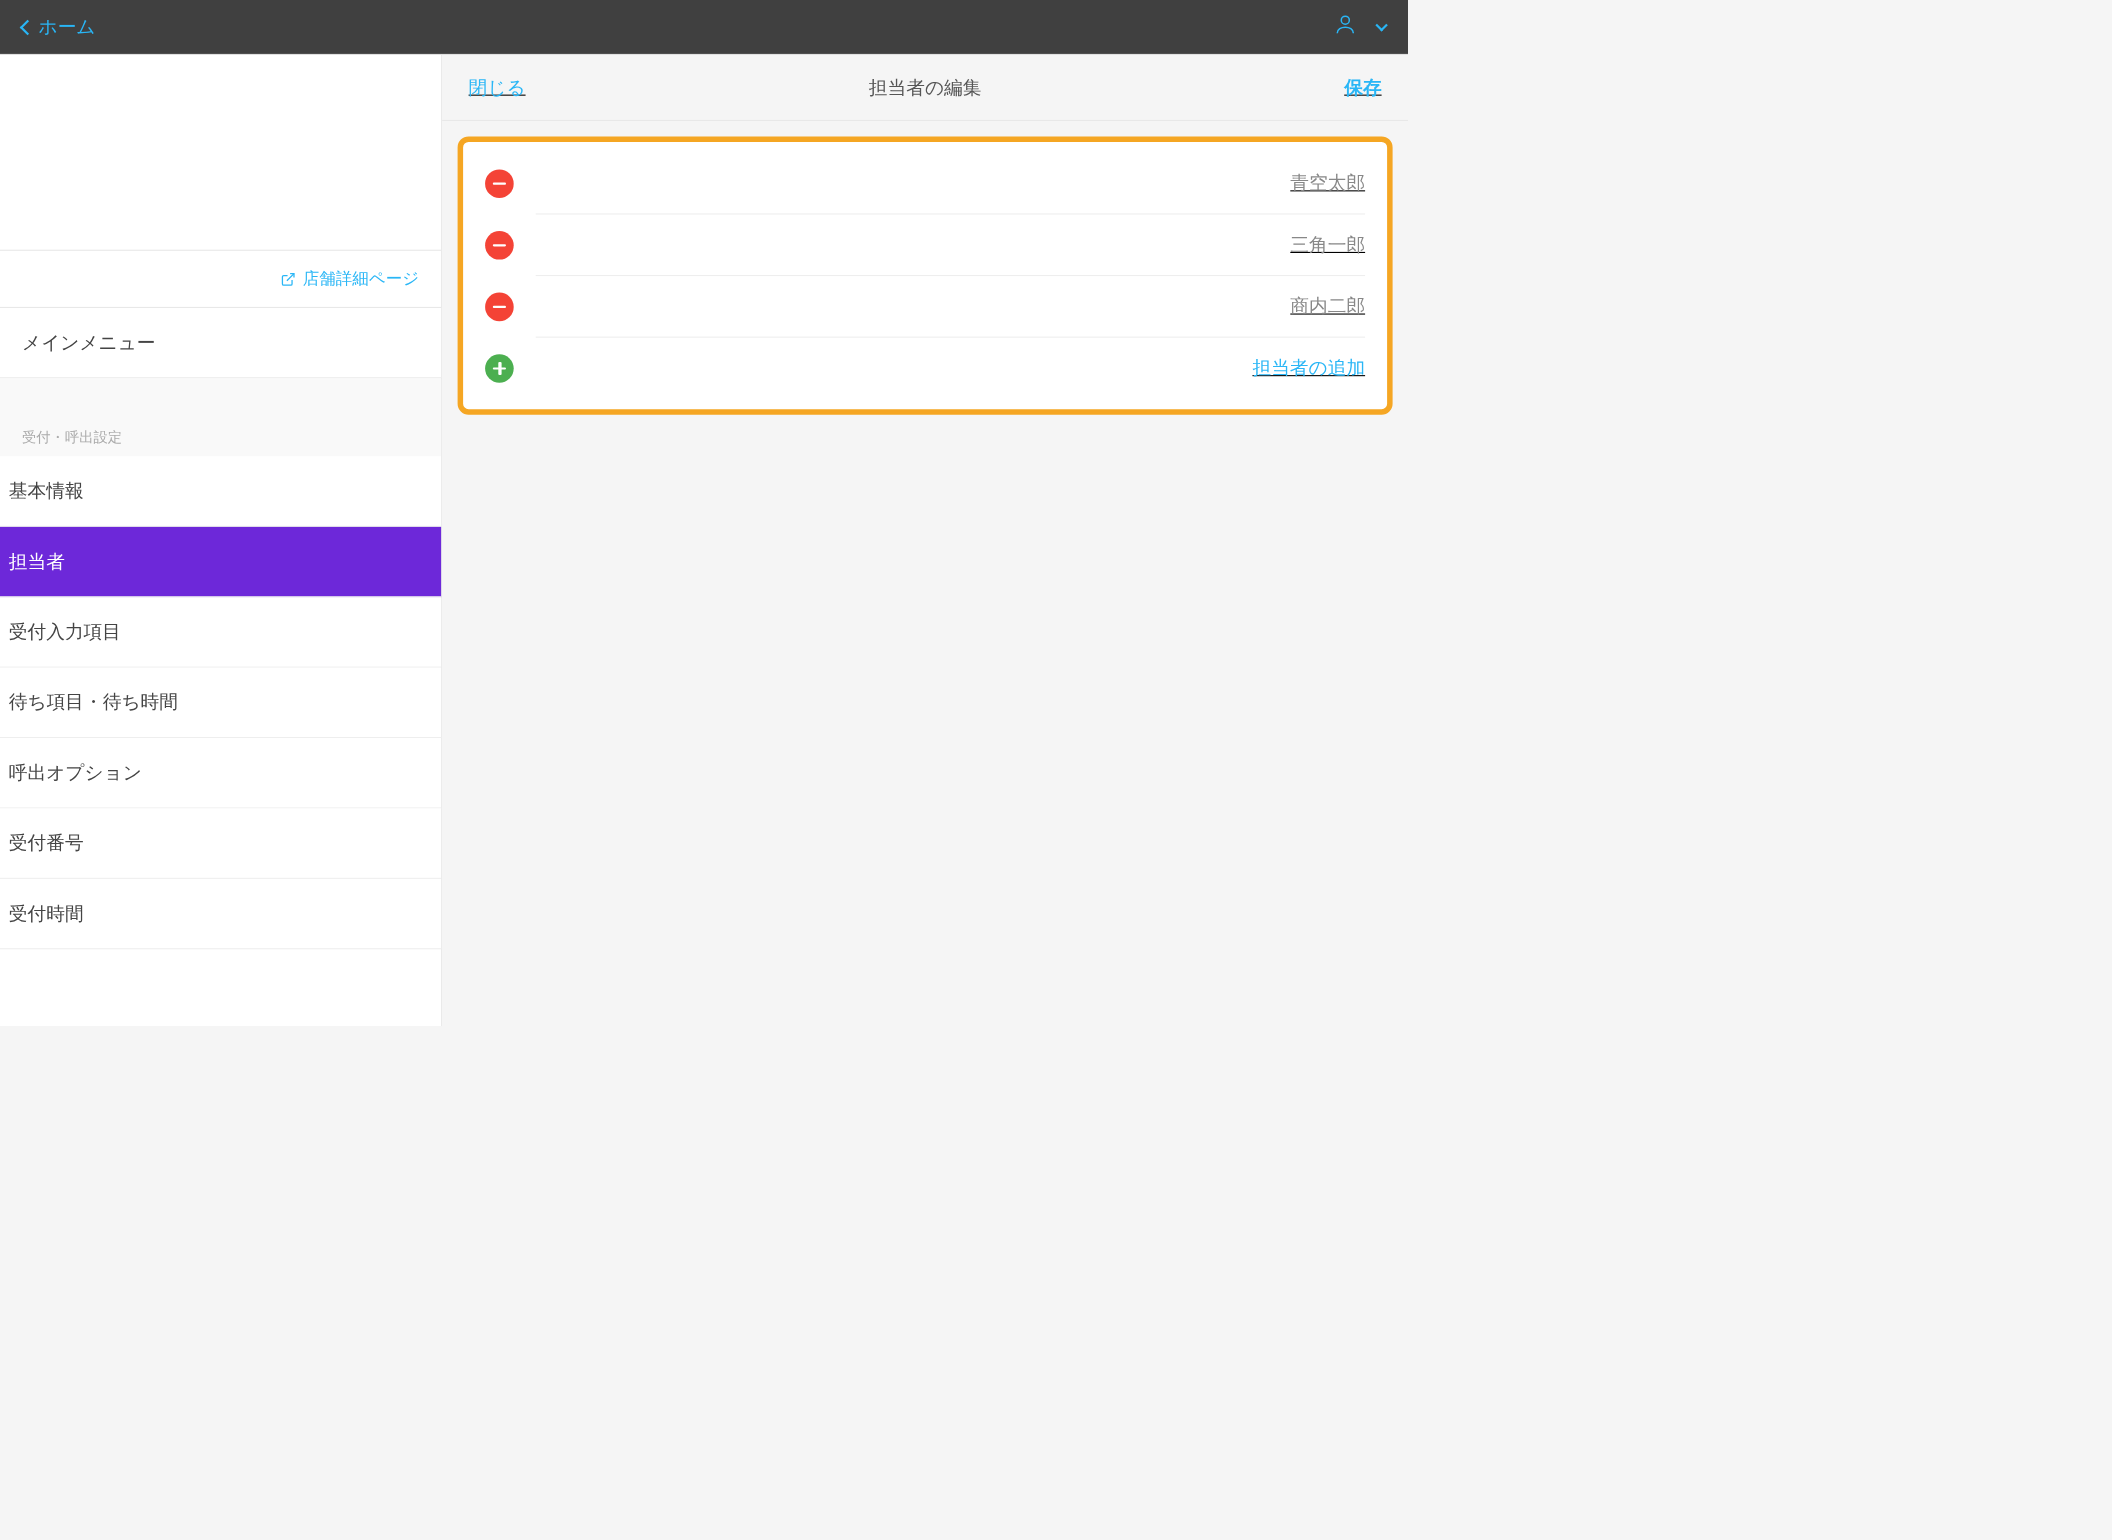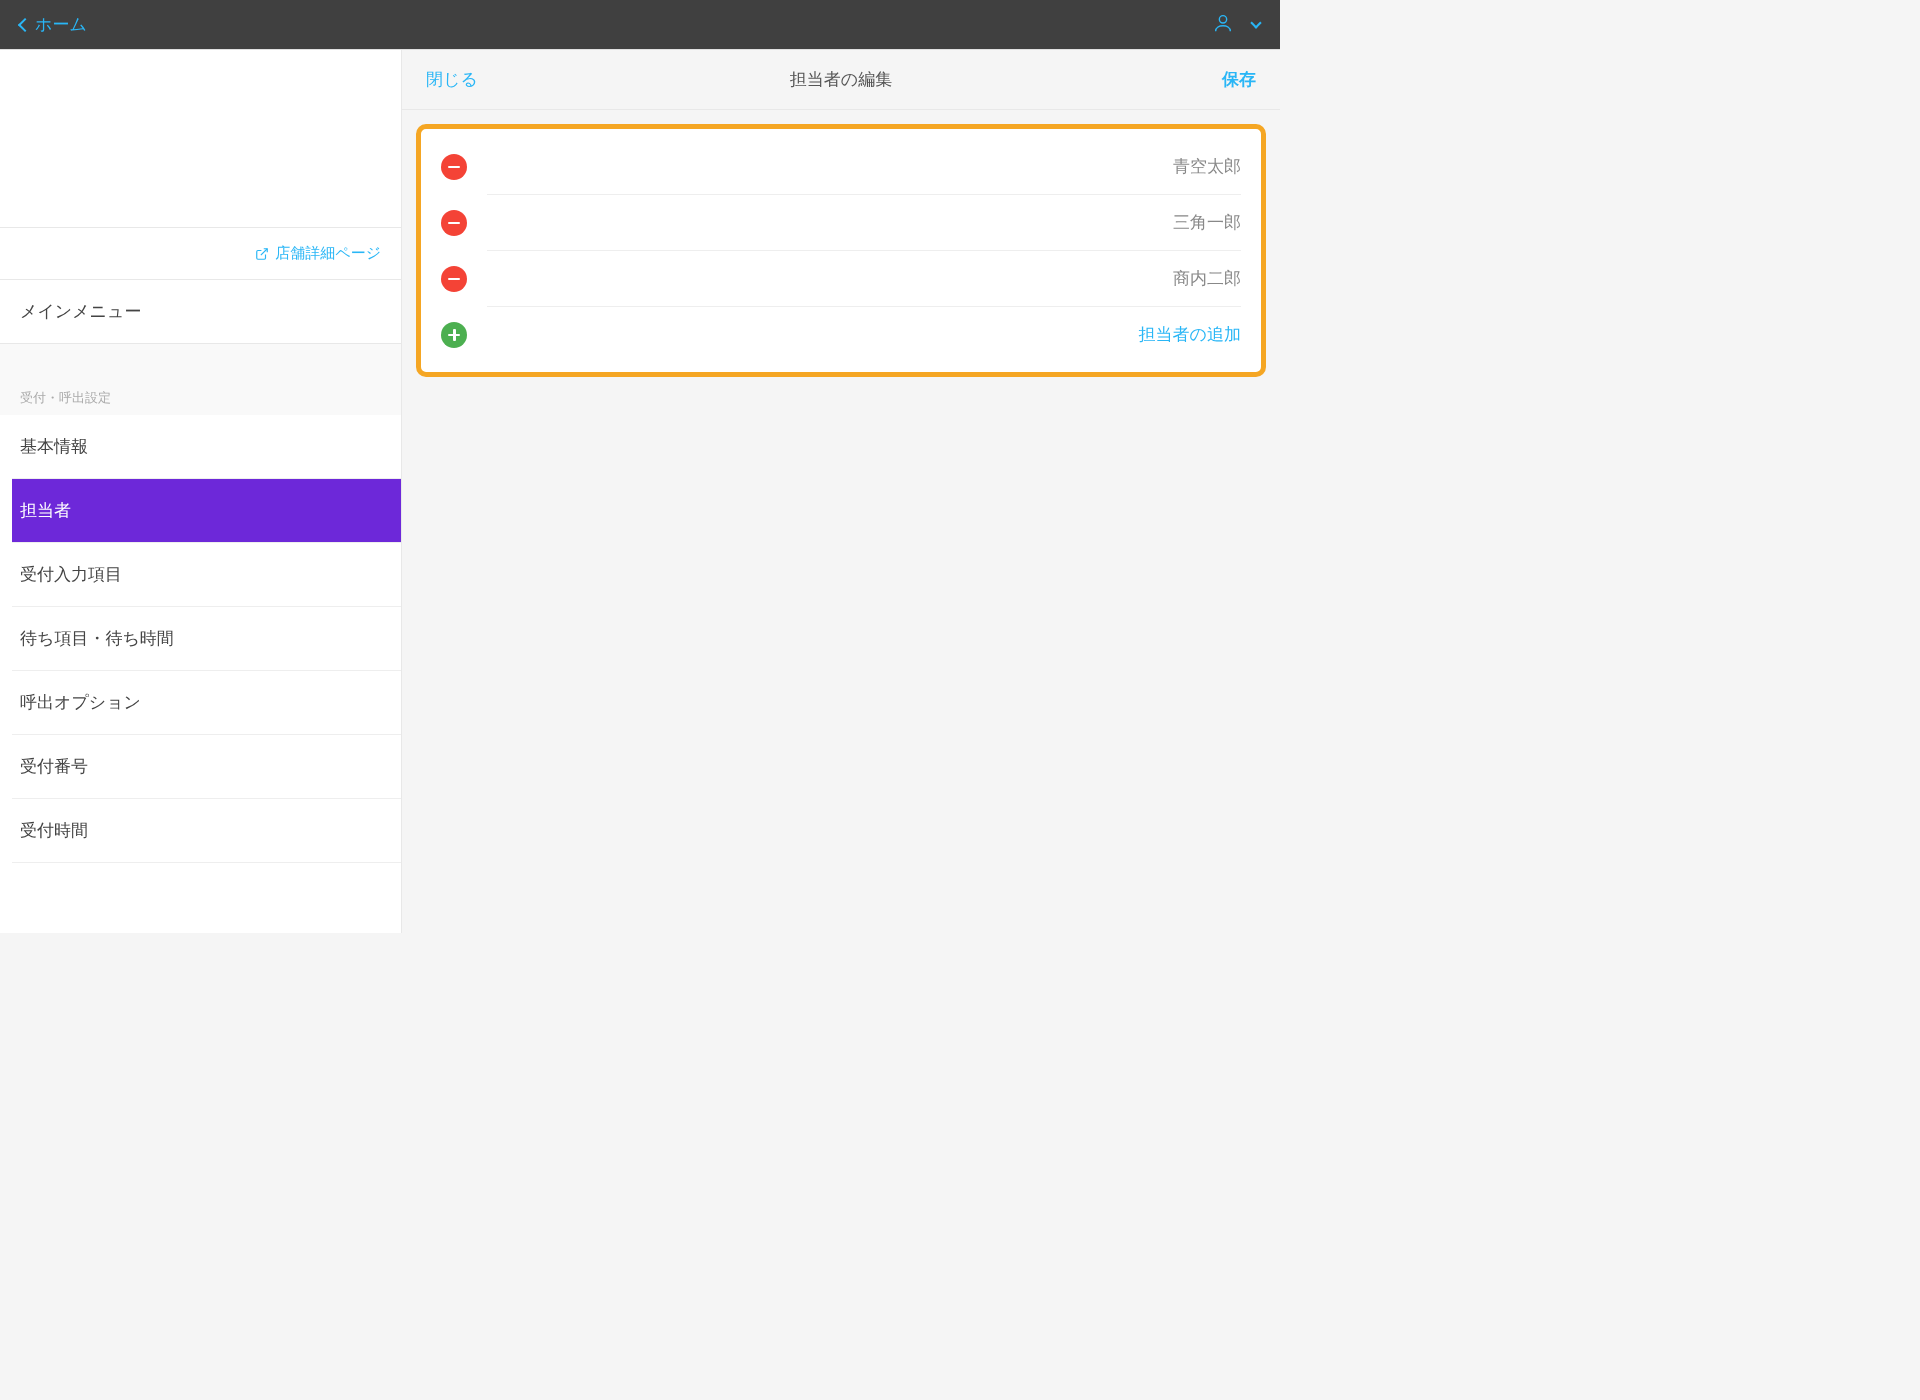--- a/index.html
+++ b/index.html
@@ -109,31 +109,31 @@
       color: #aaa;
       background: #f9f9f9;
     }
     .menu-item {
       padding: 20px 8px;
       font-size: 17px;
       color: #444;
       background: #fff;
       border-bottom: 1px solid #eee;
       cursor: pointer;
-      margin-left: 12px;
     }
     .menu-item.active {
       background: #6d28d9;
       color: #fff;
     }
     .content-area {
       flex: 1;
       background: #f5f5f5;
       display: flex;
       flex-direction: column;
+      text-decoration: underline;
     }
     .content-header {
       display: flex;
       align-items: center;
       justify-content: space-between;
       height: 60px;
       padding: 0 24px;
       background: #f5f5f5;
       border-bottom: 1px solid #e8e8e8;
     }

